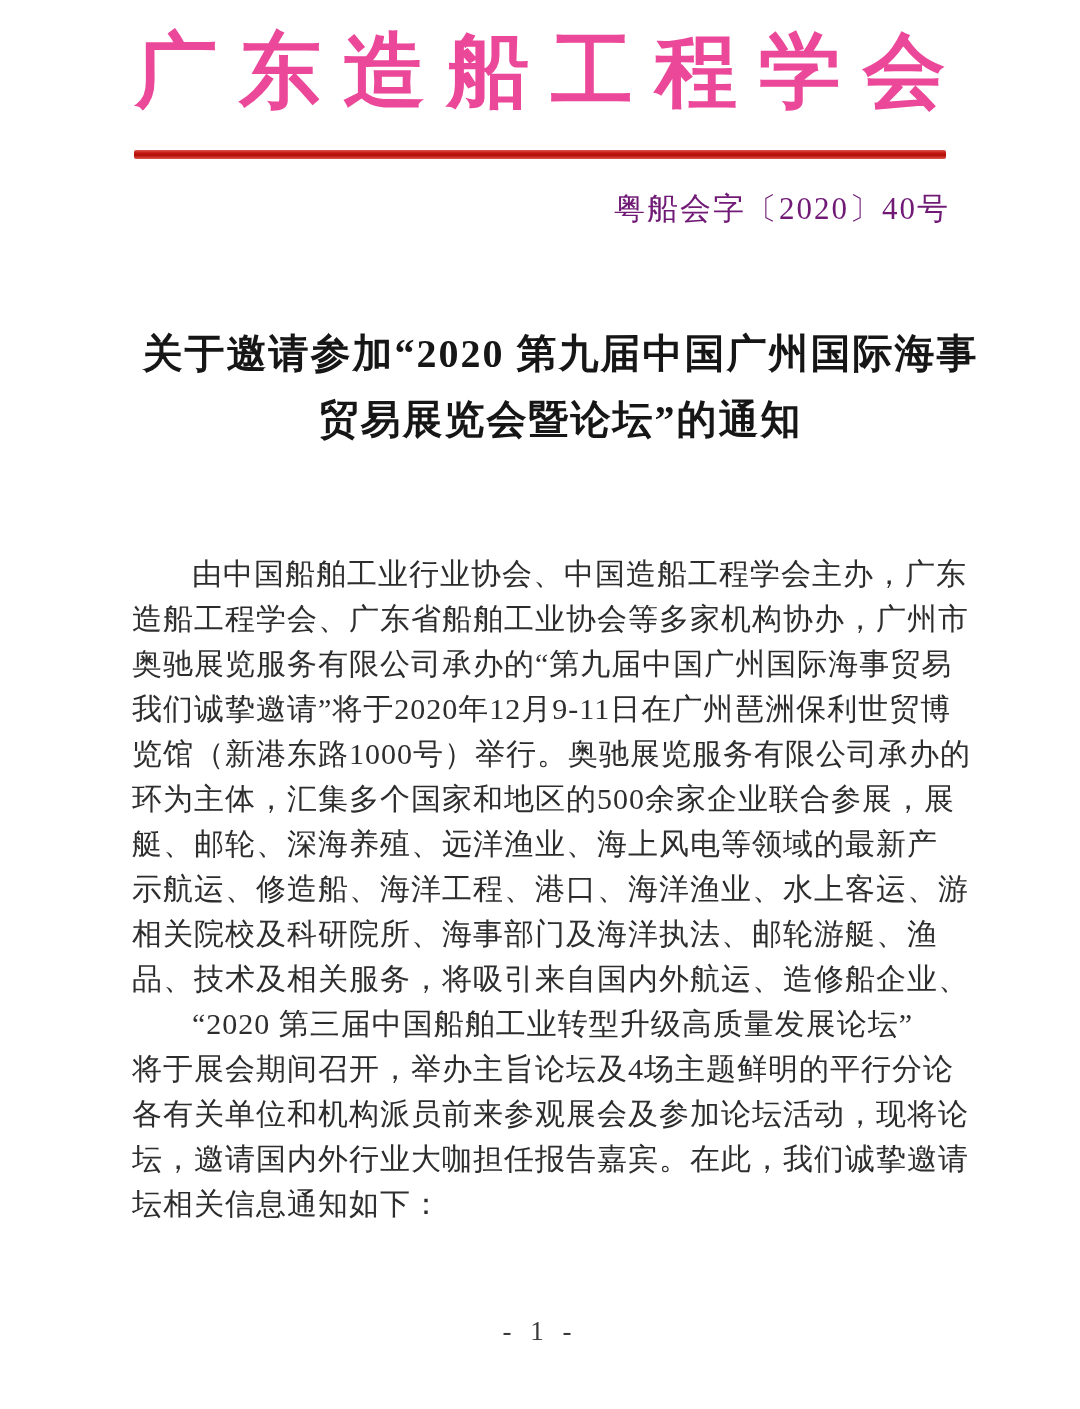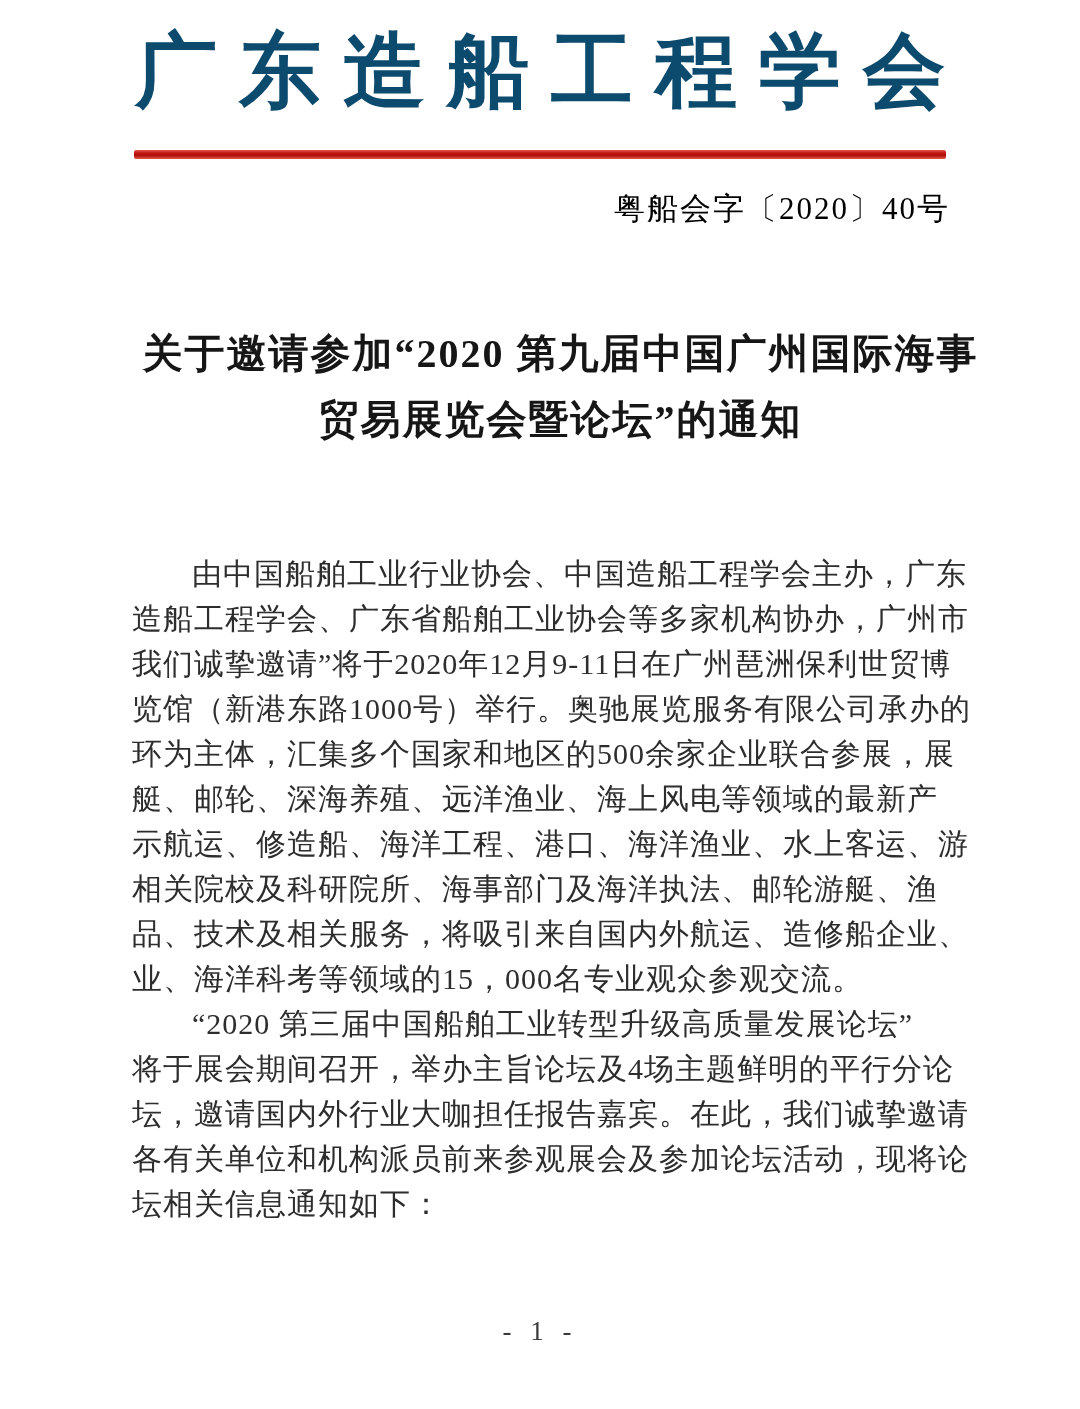--- a/index.html
+++ b/index.html
@@ -32,21 +32,21 @@
     height: 9px;
     margin: 30px auto 0 auto;
     background: linear-gradient(to bottom, #e2564d 0%, #c0160f 35%, #b21108 60%, #e2564d 100%);
     border-radius: 2px;
   }
   .doc-number {
     margin: 30px 130px 0 0;
     text-align: right;
     font-size: 31px;
     line-height: 40px;
-    color: #000000;
+    color: #701a75;
     letter-spacing: 2px;
   }
   .notice-title {
     margin-top: 92px;
     text-align: center;
     font-weight: bold;
     color: #161616;
     font-size: 40px;
     line-height: 66px;
     letter-spacing: 2px;
@@ -76,48 +76,48 @@
     font-size: 27px;
     color: #3a3a3a;
     letter-spacing: 6px;
   }
 </style>
 </head>
 <body>
 
 <div class="page">
 
-  <div class="org-header" style="color: #0c4a6e;">广东造船工程学会</div>
+  <div class="org-header" style="color: #ec4899;">广东造船工程学会</div>
 
   <div class="header-divider"></div>
 
   <div class="doc-number">粤船会字〔2020〕40号</div>
 
   <div class="notice-title">
     <div>关于邀请参加“2020 第九届中国广州国际海事</div>
     <div>贸易展览会暨论坛”的通知</div>
   </div>
 
   <div class="body-text">
     <div>
         <div class="body-line first-line">由中国船舶工业行业协会、中国造船工程学会主办，广东</div>
         <div class="body-line">造船工程学会、广东省船舶工业协会等多家机构协办，广州市</div>
+        <div class="body-line">奥驰展览服务有限公司承办的“第九届中国广州国际海事贸易</div>
         <div class="body-line">我们诚挚邀请”将于2020年12月9-11日在广州琶洲保利世贸博</div>
         <div class="body-line">览馆（新港东路1000号）举行。奥驰展览服务有限公司承办的</div>
         <div class="body-line">环为主体，汇集多个国家和地区的500余家企业联合参展，展</div>
         <div class="body-line">艇、邮轮、深海养殖、远洋渔业、海上风电等领域的最新产</div>
         <div class="body-line">示航运、修造船、海洋工程、港口、海洋渔业、水上客运、游</div>
         <div class="body-line">相关院校及科研院所、海事部门及海洋执法、邮轮游艇、渔</div>
         <div class="body-line">品、技术及相关服务，将吸引来自国内外航运、造修船企业、</div>
-        <div class="body-line">业、海洋科考等领域的15，000名专业观众参观交流。</div>
       </div>
     <div>
         <div class="body-line first-line">“2020 第三届中国船舶工业转型升级高质量发展论坛”</div>
         <div class="body-line">将于展会期间召开，举办主旨论坛及4场主题鲜明的平行分论</div>
+        <div class="body-line">各有关单位和机构派员前来参观展会及参加论坛活动，现将论</div>
         <div class="body-line">坛，邀请国内外行业大咖担任报告嘉宾。在此，我们诚挚邀请</div>
-        <div class="body-line">各有关单位和机构派员前来参观展会及参加论坛活动，现将论</div>
         <div class="body-line">坛相关信息通知如下：</div>
       </div>
   </div>
 
   <div class="page-number">- 1 -</div>
 
 </div>
 
 </body></html>

